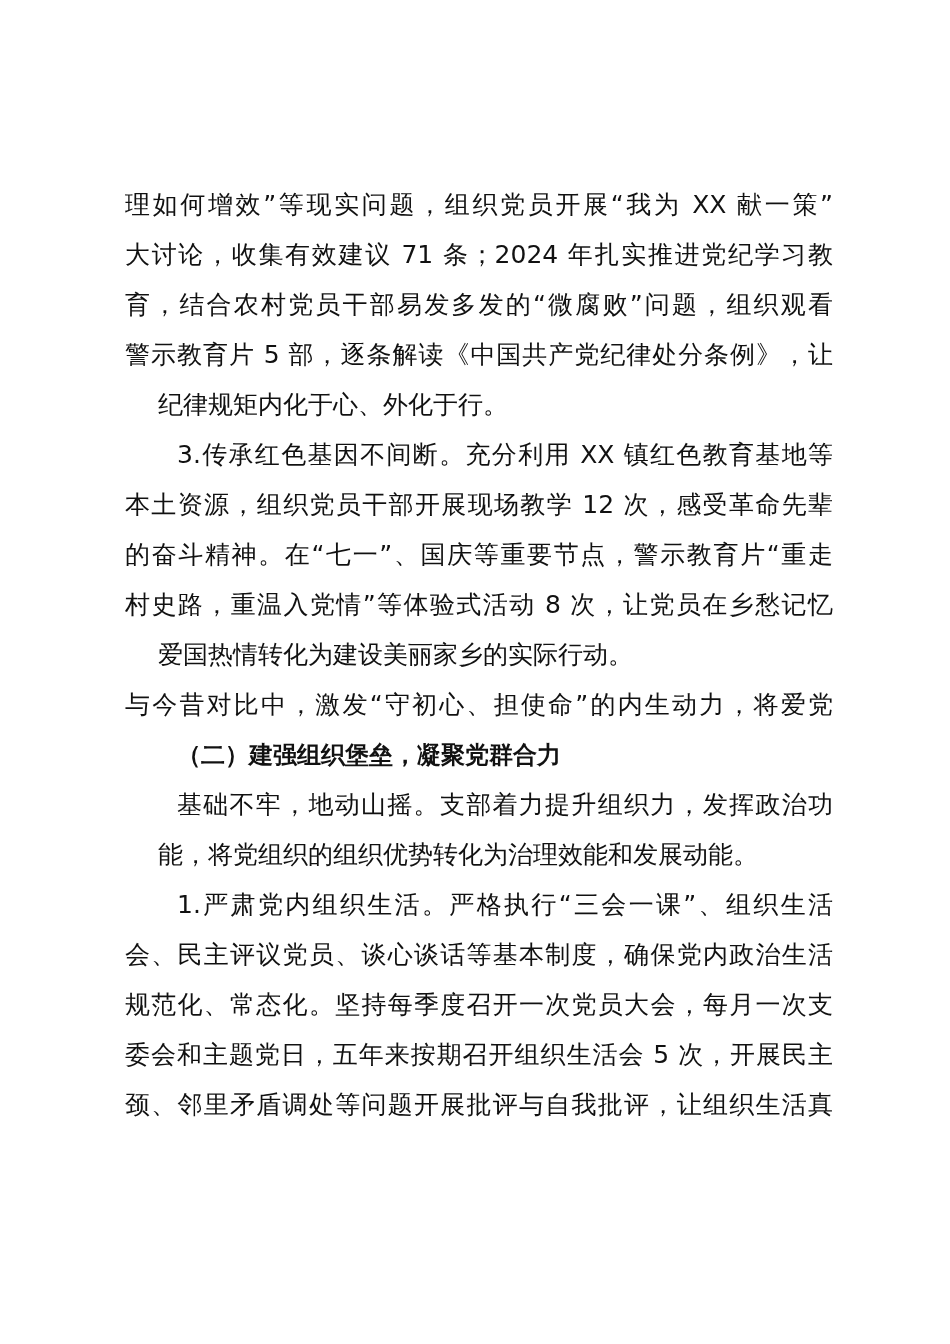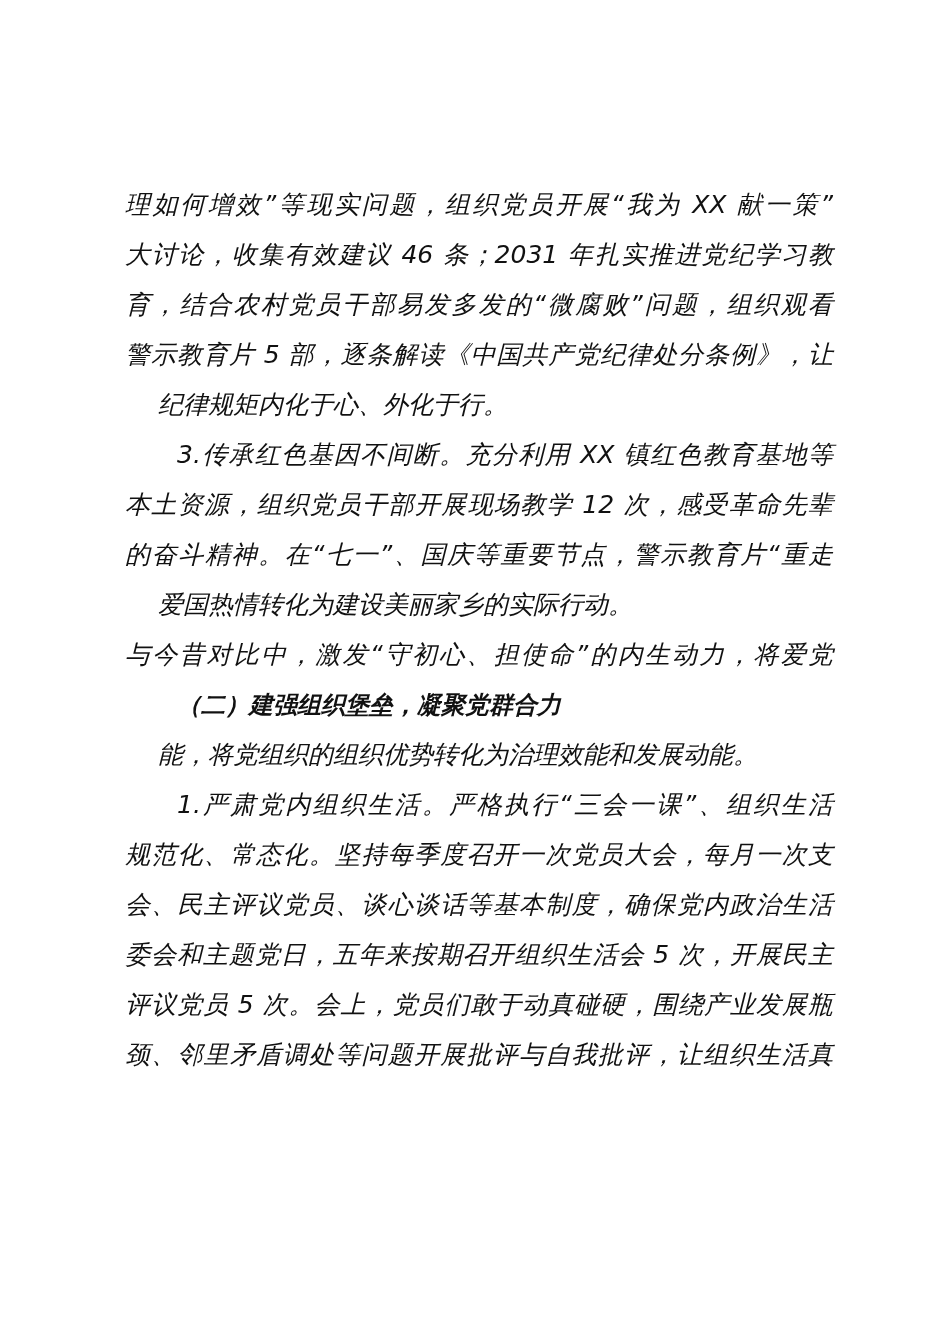--- a/index.html
+++ b/index.html
@@ -13,21 +13,20 @@
       position: relative;
       overflow: hidden;
       font-family: "DejaVu Sans", sans-serif;
       color: #111111;
     }
     .page {
       position: absolute;
       left: 125px;
       top: 180px;
       width: 708px;
-      font-style: italic;
     }
     .line {
       height: 50px;
       line-height: 50px;
       font-size: 25px;
       white-space: nowrap;
       text-align: justify;
       text-align-last: justify;
       letter-spacing: 0px;
     }
@@ -43,30 +42,31 @@
       padding-left: 52px;
       text-align-last: left;
       font-size: 24px;
     }
   </style>
 </head>
 <body>
 
 <div class="page">
   <div class="line">理如何增效”等现实问题，组织党员开展“我为 XX 献一策”</div>
-  <div class="line">大讨论，收集有效建议 46 条；2031 年扎实推进党纪学习教</div>
+  <div class="line">大讨论，收集有效建议 71 条；2024 年扎实推进党纪学习教</div>
   <div class="line">育，结合农村党员干部易发多发的“微腐败”问题，组织观看</div>
   <div class="line">警示教育片 5 部，逐条解读《中国共产党纪律处分条例》，让</div>
   <div class="line last">纪律规矩内化于心、外化于行。</div>
   <div class="line indent">3.传承红色基因不间断。充分利用 XX 镇红色教育基地等</div>
   <div class="line">本土资源，组织党员干部开展现场教学 12 次，感受革命先辈</div>
   <div class="line">的奋斗精神。在“七一”、国庆等重要节点，警示教育片“重走</div>
+  <div class="line">村史路，重温入党情”等体验式活动 8 次，让党员在乡愁记忆</div>
   <div class="line last">爱国热情转化为建设美丽家乡的实际行动。</div>
   <div class="line">与今昔对比中，激发“守初心、担使命”的内生动力，将爱党</div>
   <div class="line heading">（二）建强组织堡垒，凝聚党群合力</div>
+  <div class="line indent">基础不牢，地动山摇。支部着力提升组织力，发挥政治功</div>
   <div class="line last">能，将党组织的组织优势转化为治理效能和发展动能。</div>
   <div class="line indent">1.严肃党内组织生活。严格执行“三会一课”、组织生活</div>
+  <div class="line">会、民主评议党员、谈心谈话等基本制度，确保党内政治生活</div>
   <div class="line">规范化、常态化。坚持每季度召开一次党员大会，每月一次支</div>
-  <div class="line">会、民主评议党员、谈心谈话等基本制度，确保党内政治生活</div>
   <div class="line">委会和主题党日，五年来按期召开组织生活会 5 次，开展民主</div>
-  <div class="line">评议党员 5 次。会上，党员们敢于动真碰硬，围绕产业发展瓶</div>
   <div class="line">颈、邻里矛盾调处等问题开展批评与自我批评，让组织生活真</div>
 </div>
 
 </body></html>

